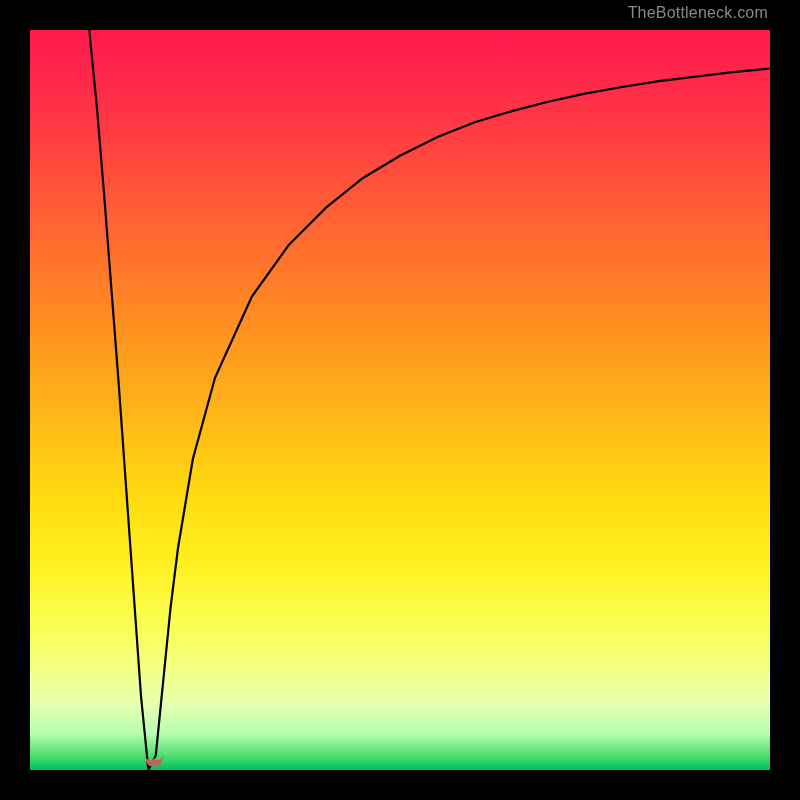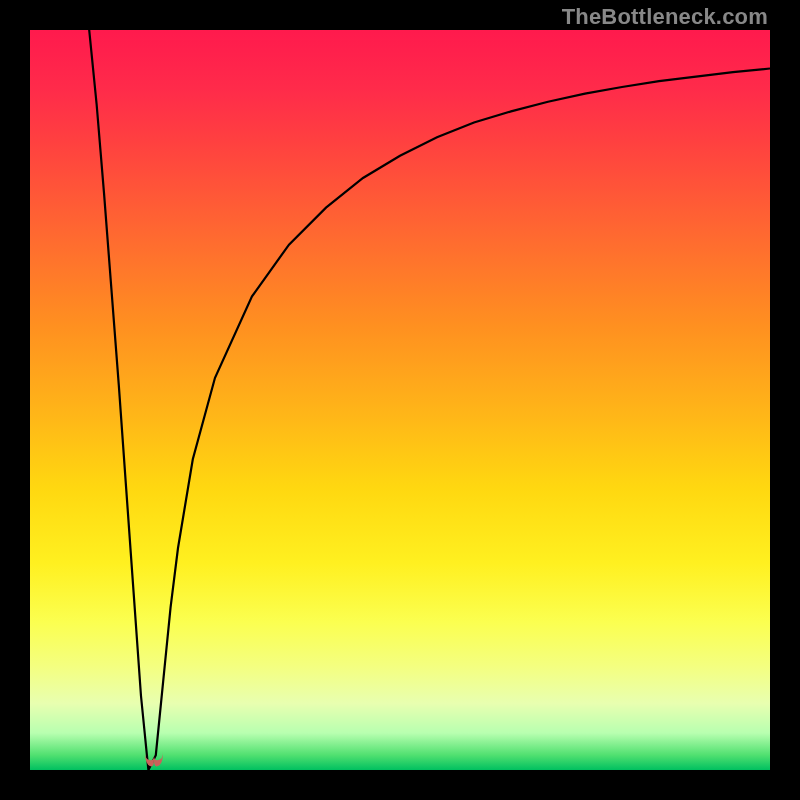--- a/index.html
+++ b/index.html
@@ -41,22 +41,22 @@
       #b8ffb0 95%,
       #50e070 98%,
       #00c060 100%
     );
   }
   .attribution {
     position: absolute;
     top: 4px;
     right: 32px;
     color: #888;
-    font-size: 22px;
-    font-weight: 700;
+    font-size: 16px;
+    font-weight: 400;
     letter-spacing: 0.2px;
   }
   svg.curve {
     position: absolute;
     top: 0;
     left: 0;
     width: 740px;
     height: 740px;
   }
   .notch {

